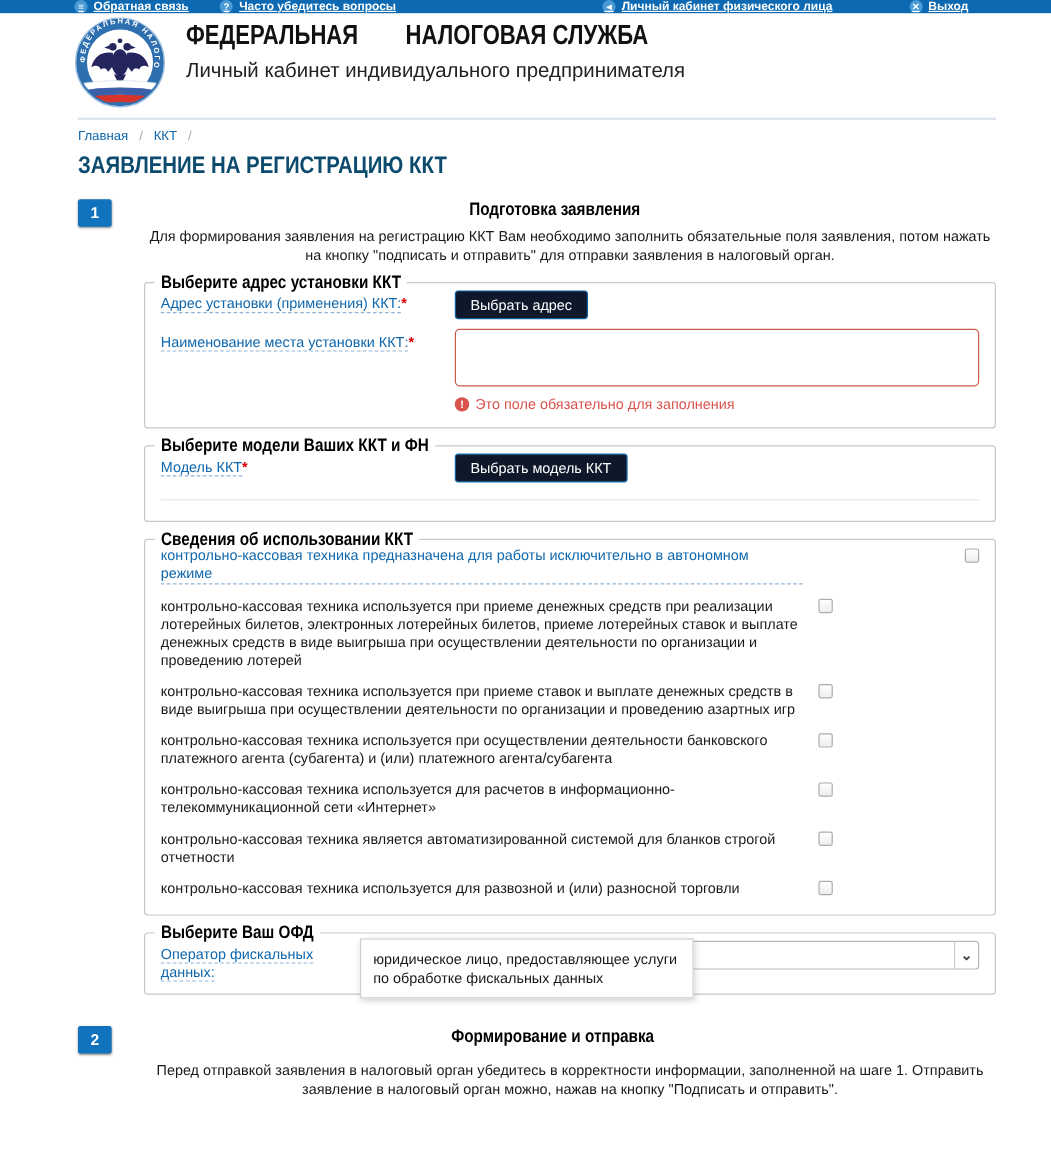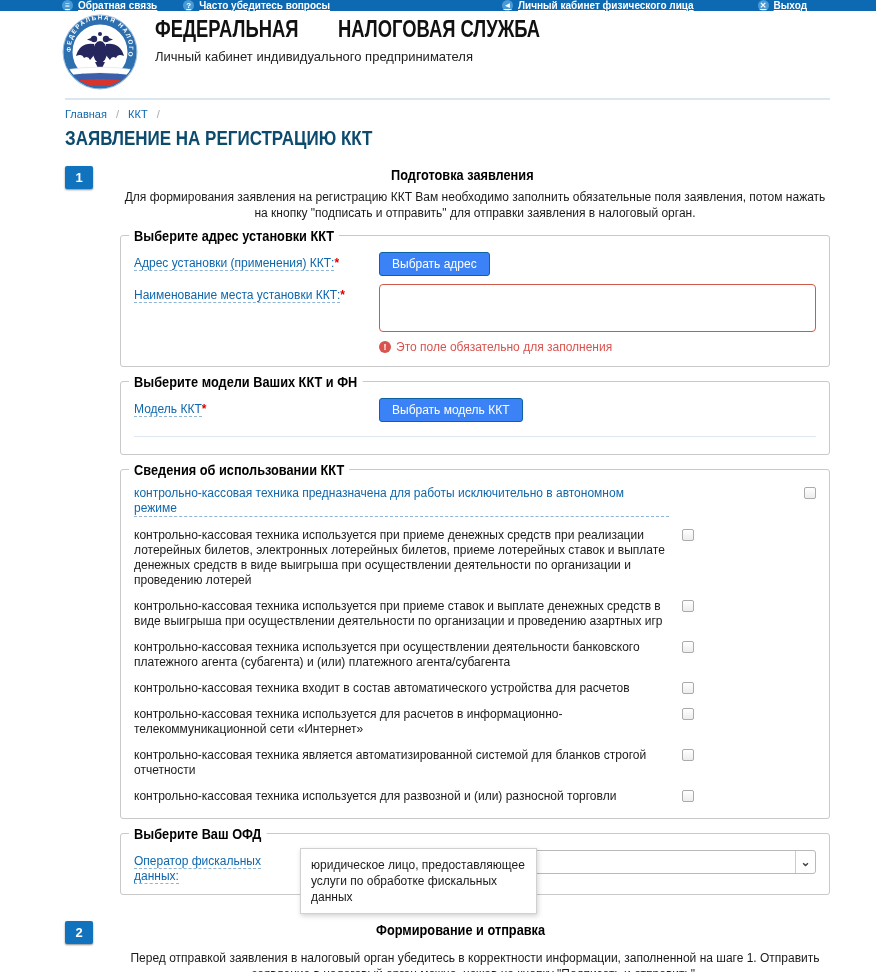--- a/index.html
+++ b/index.html
@@ -15,50 +15,50 @@
     display:flex; align-items:center; gap:5px; white-space:nowrap; cursor:pointer; }
   .tb-ico { width:11px; height:11px; border-radius:50%; background:#4a9bd5; color:#fff;
     font-size:8px; line-height:11px; text-align:center; flex:0 0 11px; font-weight:bold; }
   .tb2 { margin-left:26px; } .tb3 { margin-left:172px; } .tb4 { margin-left:64px; }
 
   
   .header { position:relative; padding:3px 0 0 62px; height:77px; }
   .logo { position:absolute; left:62px; top:3px; width:76px; height:76px; }
   .org { margin-left:93px; padding-top:3px; }
   .org-line { font-size:23px; font-weight:bold; line-height:25px; color:#111; transform:scaleX(.8); }
-  .org-sub { font-size:13px; color:#222; margin-top:7px; }
+  .org-sub { font-size:17px; color:#222; margin-top:7px; }
   .hdr-divider { height:2px; background:#dbe6f0; margin:10px 46px 0 65px; }
 
   
   .breadcrumb { margin:8px 0 0 65px; font-size:11px; color:#999; }
   .breadcrumb a { color:#0f67ad; text-decoration:none; cursor:pointer; }
   .breadcrumb .sep { margin:0 6px; color:#aaa; }
   .page-title { margin:7px 0 0 65px; font-size:20px; font-weight:bold; color:#0c4a6e; }
 
   
   .step { display:flex; align-items:flex-start; margin-top:16px; }
   .step-num { margin-left:65px; width:28px; height:23px; flex:0 0 28px; background:#1173bd;
     color:#fff; font-size:13px; font-weight:bold; text-align:center; line-height:23px;
     border-radius:2px; box-shadow:0 1px 2px rgba(0,0,0,.45); }
   .step-body { margin-left:27px; width:710px;text-align:center; }
   .step-title { font-size:15px; font-weight:bold; color:#000; }
   .step-text { margin-top:6px; line-height:16px; color:#1a1a1a; }
 
   
   .fs { position:relative; width:710px; border:1px solid #c9c9c9; border-radius:3px;
-    margin:14px 0 0 120px; padding:16px 13px 10px; }
+    margin:14px 0 0 120px; padding:6px 13px 10px; }
   .fs-legend { position:absolute; top:-9px; left:8px; background:#fff; padding:0 6px;
     font-size:15px; font-weight:bold; color:#000; transform:scaleX(.85); transform-origin:0 50%;
     white-space:nowrap; }
   .frow { display:flex; align-items:flex-start; margin-bottom:8px; }
   .frow:last-child { margin-bottom:0; }
   .flabel { flex:0 0 245px; padding-top:4px; line-height:15px; }
   .lbl-link { color:#0f67ad; border-bottom:1px dashed #8fb4d6; cursor:pointer; }
   .req { color:#d00; font-weight:bold; }
-  .btn-blue { background:#3b82f6; border:1px solid #0d62a5; color:#fff; font-size:12px;
+  .btn-blue { background:#0f172a; border:1px solid #0d62a5; color:#fff; font-size:12px;
     font-family:"Liberation Sans",sans-serif; padding:4px 12px; border-radius:3px; cursor:pointer; }
   .place-textarea { width:440px; height:48px; border:1px solid #cf5a49; border-radius:4px;
     resize:none; padding:4px 6px; font-family:"Liberation Sans",sans-serif; font-size:12px;
     outline:none; }
   .err-row { margin:4px 0 2px 245px; display:flex; align-items:center; gap:5px; }
   .err-ico { width:12px; height:12px; border-radius:50%; background:#d9534f; color:#fff;
     font-size:9px; font-weight:bold; text-align:center; line-height:12px; flex:0 0 12px; }
   .err-text { color:#d9534f; font-size:12px; }
   .fs-sep { border-top:1px solid #dfe8f0; margin-top:14px; height:8px; }
 
@@ -73,21 +73,21 @@
   .crow.first input[type=checkbox] { margin-left:auto; }
 
   
   .ofd-row { display:flex; align-items:flex-start; position:relative; }
   .ofd-label { flex:0 0 166px; padding-top:4px; line-height:15px; }
   .select-box { flex:1; height:24px; border:1px solid #b9b9b9; border-radius:3px;
     background:#fff; position:relative; cursor:pointer; }
   .select-chevron { position:absolute; right:0; top:0; bottom:0; width:20px;
     border-left:1px solid #ccc; color:#444; font-size:12px; font-weight:bold;
     display:flex; align-items:center; justify-content:center; }
-  .ofd-tooltip { position:absolute; left:166px; top:-2px; width:237px; background:#fff;
+  .ofd-tooltip { position:absolute; left:166px; top:-2px; width:278px; background:#fff;
     border:1px solid #d0d0d0; box-shadow:1px 2px 5px rgba(0,0,0,.18); padding:8px 10px;
     line-height:16px; z-index:5; }
 
   .step2 { margin-top:26px; }
   .step2 .step-text { margin-top:12px; }
 </style>
 </head>
 <body>
 
 <div class="topbar">
@@ -211,24 +211,20 @@
   </div>
   <div class="crow">
     <span class="ctext">контрольно-кассовая техника используется при приеме ставок и выплате денежных средств в виде выигрыша при осуществлении деятельности по организации и проведению азартных игр</span>
     <input type="checkbox" style="">
   </div>
   <div class="crow">
     <span class="ctext">контрольно-кассовая техника используется при осуществлении деятельности банковского платежного агента (субагента) и (или) платежного агента/субагента</span>
     <input type="checkbox" style="">
   </div>
   <div class="crow">
-    <span class="ctext">контрольно-кассовая техника входит в состав автоматического устройства для расчетов</span>
-    <input type="checkbox" style="">
-  </div>
-  <div class="crow">
     <span class="ctext">контрольно-кассовая техника используется для расчетов в информационно-телекоммуникационной сети «Интернет»</span>
     <input type="checkbox" style="">
   </div>
   <div class="crow">
     <span class="ctext">контрольно-кассовая техника является автоматизированной системой для бланков строгой отчетности</span>
     <input type="checkbox" style="">
   </div>
   <div class="crow">
     <span class="ctext">контрольно-кассовая техника используется для развозной и (или) разносной торговли</span>
     <input type="checkbox" style="">

